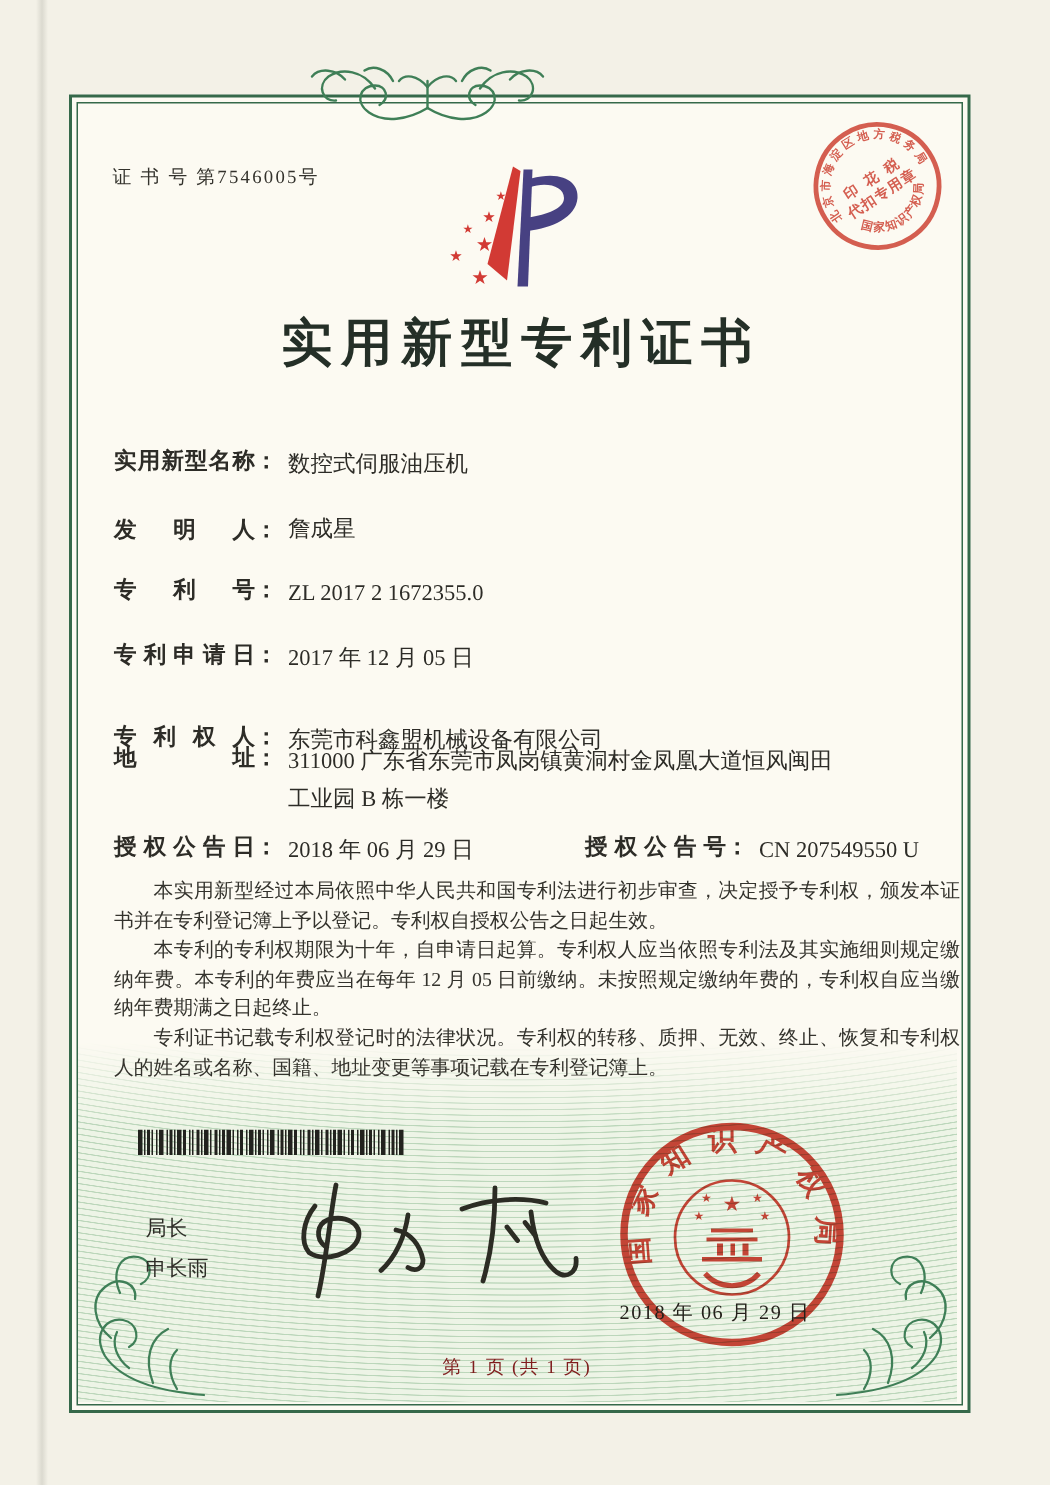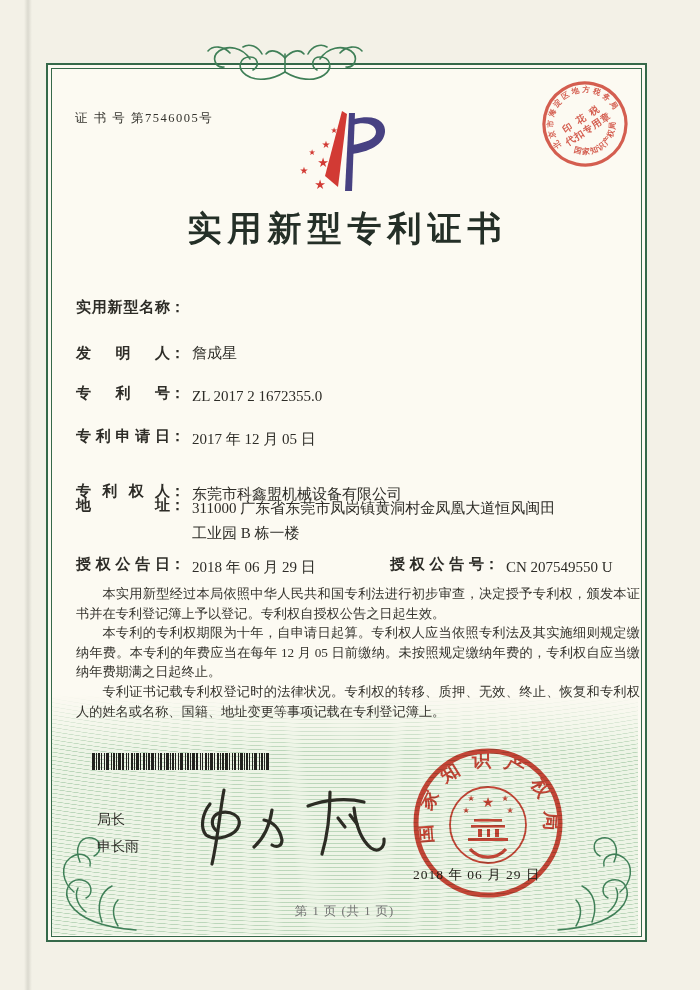--- a/index.html
+++ b/index.html
@@ -39,21 +39,21 @@
   .barcode{position:absolute;left:92px;top:753px;width:178px;height:17px;}
   .sig-block{position:absolute;left:97px;top:806px;font-size:14px;color:#2f2e28;line-height:27px;}
   .signature{position:absolute;left:180px;top:782px;width:215px;height:88px;}
   .seal{position:absolute;left:410px;top:745px;width:156px;height:156px;
     opacity:.93;mix-blend-mode:multiply;}
   .seal-date{position:absolute;left:413px;top:866px;width:170px;font-size:13.5px;
     letter-spacing:1px;color:#24211b;z-index:6;}
   .tax-stamp{position:absolute;left:533px;top:72px;width:104px;height:104px;
     opacity:.85;mix-blend-mode:multiply;z-index:4;}
   .footer{position:absolute;left:46px;width:597px;top:903px;text-align:center;
-    font-size:12.5px;color:#737373;letter-spacing:1px;}
+    font-size:12.5px;color:#7f1d1d;letter-spacing:1px;}
   svg text{font-family:"Liberation Serif","DejaVu Serif",serif;}
 </style>
 </head>
 <body>
 
 <div class="page">
   <div class="spine-shadow"></div>
 
   <div class="frame">
     <div class="frame-inner"></div>
@@ -111,20 +111,21 @@
     <path d="M57,3 L63,3 L60,81 L53,81 Z" fill="#474182"></path>
     <path d="M62,9 C85,3 94,13 93,22 C92,35 76,42 60,44 L60,35 C73,33 84,29 84,22 C84,14 72,11 61,15 Z" fill="#474182"></path>
   </svg>
 
   <div class="title">实用新型专利证书</div>
 
   <div class="fields">
     <div class="frow" style="top:0;">
       <span class="flabel">实用新型名称</span>
         <span class="fcolon">：</span>
+      <span class="fvalue">数控式伺服油压机</span>
     </div>
     <div class="frow" style="top:43px;align-items:center;">
       <span class="flabel">发明人</span>
         <span class="fcolon">：</span>
       <span class="fvalue">詹成星</span>
     </div>
     <div class="frow" style="top:86px;">
       <span class="flabel">专利号</span>
         <span class="fcolon">：</span>
       <span class="fvalue">ZL 2017 2 1672355.0</span>

